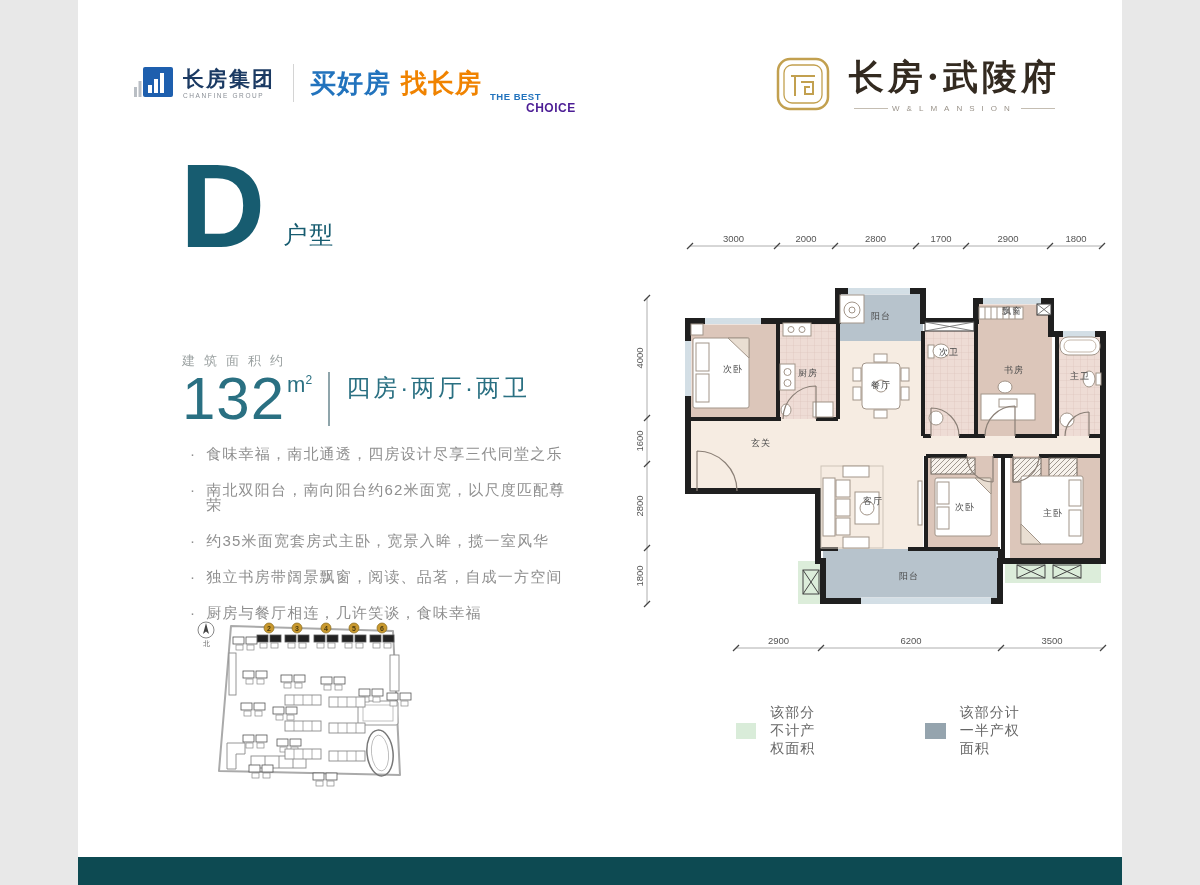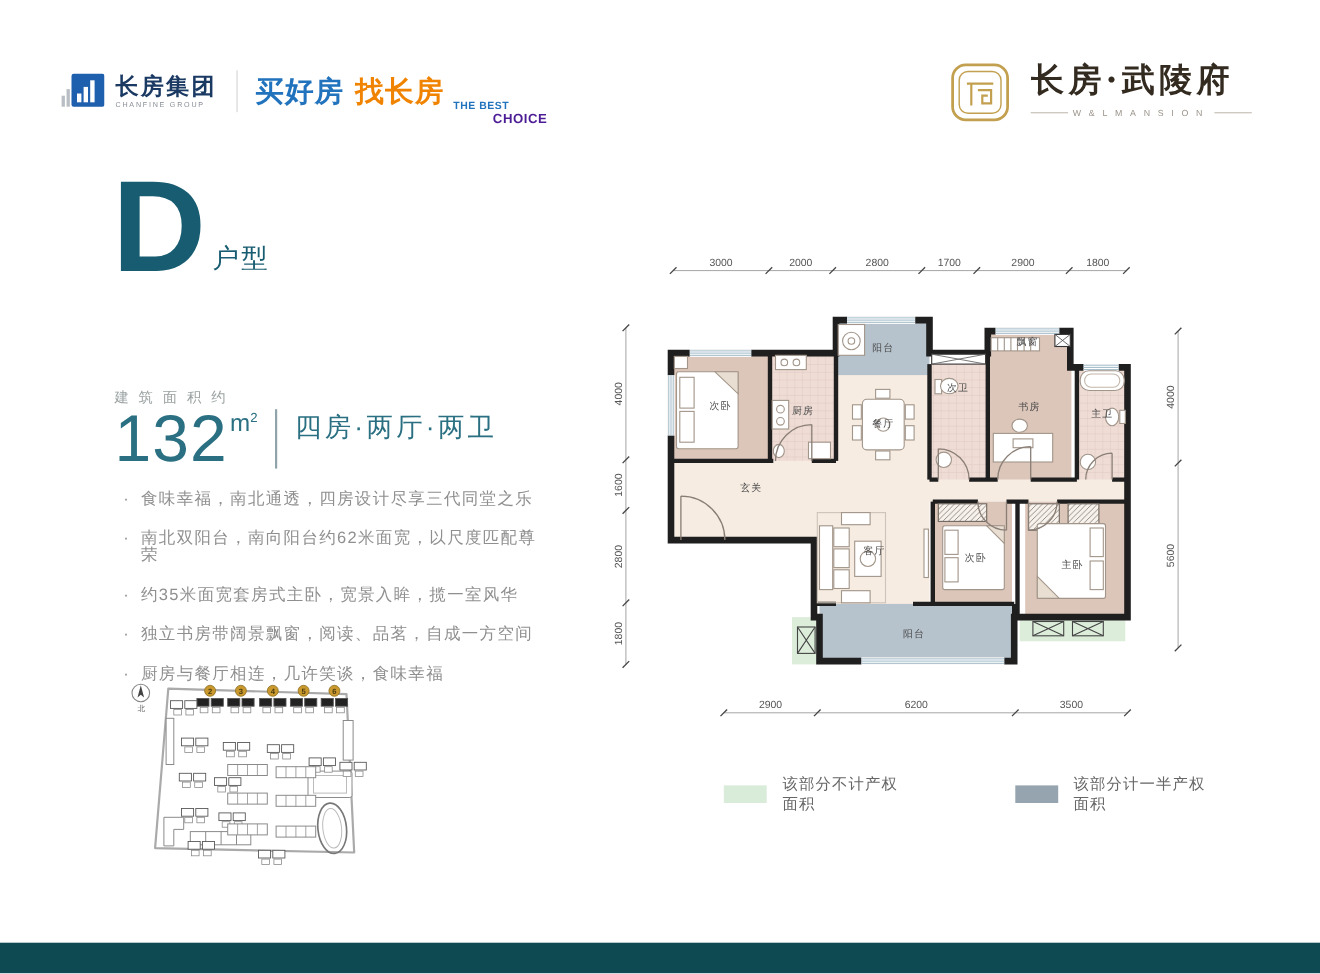--- a/index.html
+++ b/index.html
@@ -1,40 +1,40 @@
 <!DOCTYPE html>
 <html><head>
 <meta charset="utf-8">
 <style>
   html,body{margin:0;padding:0;background:#e8e8e8;}
-  .page{position:relative;width:1200px;height:885px;background:#ffffff;overflow:hidden;
+  .page{position:relative;width:1044px;height:885px;background:#ffffff;overflow:hidden;
         font-family:"Liberation Sans","DejaVu Sans",sans-serif;margin:0 auto;}
   
   .brand-left{position:absolute;left:55px;top:52px;display:flex;align-items:center;}
   .logo-mark{width:40px;height:40px;margin-right:10px;}
   .logo-txt .cn{font-size:21px;font-weight:bold;color:#1b3a63;letter-spacing:2px;line-height:1;}
   .logo-txt .en{font-size:6.5px;color:#8a8f96;letter-spacing:1.6px;margin-top:3px;}
   .brand-div{width:1px;height:38px;background:#d4d4d4;margin:0 16px 0 18px;}
   .slogan{display:flex;align-items:center;}
   .slogan .buy{font-size:26px;font-weight:bold;color:#2273bd;letter-spacing:1px;}
   .slogan .find{font-size:26px;font-weight:bold;color:#f08300;letter-spacing:1px;margin-left:10px;}
   .slogan .stack{margin-left:8px;line-height:1.05;}
   .slogan .best{font-size:9.5px;font-weight:bold;color:#2273bd;letter-spacing:.5px;margin-top:40px;}
   .slogan .choice{font-size:12px;font-weight:bold;color:#4c1d95;letter-spacing:.5px;padding-left:36px;}
   .brand-right{position:absolute;right:62px;top:56px;display:flex;align-items:flex-start;}
   .seal{width:56px;height:56px;margin-right:18px;}
-  .proj .title{font-family:"DejaVu Serif","Liberation Serif",serif;font-size:30px;font-weight:bold;
+  .proj .title{font-family:"DejaVu Serif","Liberation Serif",serif;font-size:35px;font-weight:bold;
                color:#332a20;letter-spacing:4px;line-height:1.2;}
   .proj .subrow{display:flex;align-items:center;justify-content:center;margin-top:6px;}
   .proj .subrow .ln{width:34px;height:1px;background:#c4bdb2;}
   .proj .sub{font-size:8px;color:#9a938a;letter-spacing:7px;margin:0 4px;}
   
   .unit{position:absolute;left:102px;top:158px;display:flex;align-items:flex-end;color:#175c70;}
   .unit .d{font-size:118px;font-weight:bold;line-height:.82;letter-spacing:0;}
-  .unit .hx{font-size:24px;letter-spacing:2px;margin-left:6px;padding-bottom:4px;}
+  .unit .hx{font-size:24px;letter-spacing:2px;margin-left:18px;padding-bottom:4px;}
   .area{position:absolute;left:104px;top:352px;}
   .area .lbl{font-size:13px;color:#9ba1a1;letter-spacing:9px;}
   .area .row{display:flex;align-items:flex-start;margin-top:2px;color:#2a7082;}
   .area .num{font-size:60px;font-weight:500;line-height:.9;letter-spacing:1px;}
   .area .un{font-size:22px;padding-bottom:2px;margin-left:2px;}
   .area .un sup{font-size:12px;}
   .area .vline{width:2px;height:54px;background:#8fa5ab;margin:0 16px;}
   .area .layout{font-size:24px;letter-spacing:3px;padding-bottom:5px;}
   .features{position:absolute;left:112px;top:446px;width:390px;margin:0;padding:0;list-style:none;}
   .features li{display:flex;font-size:15px;color:#8f8f8f;letter-spacing:1.2px;margin-bottom:21px;line-height:1;}

